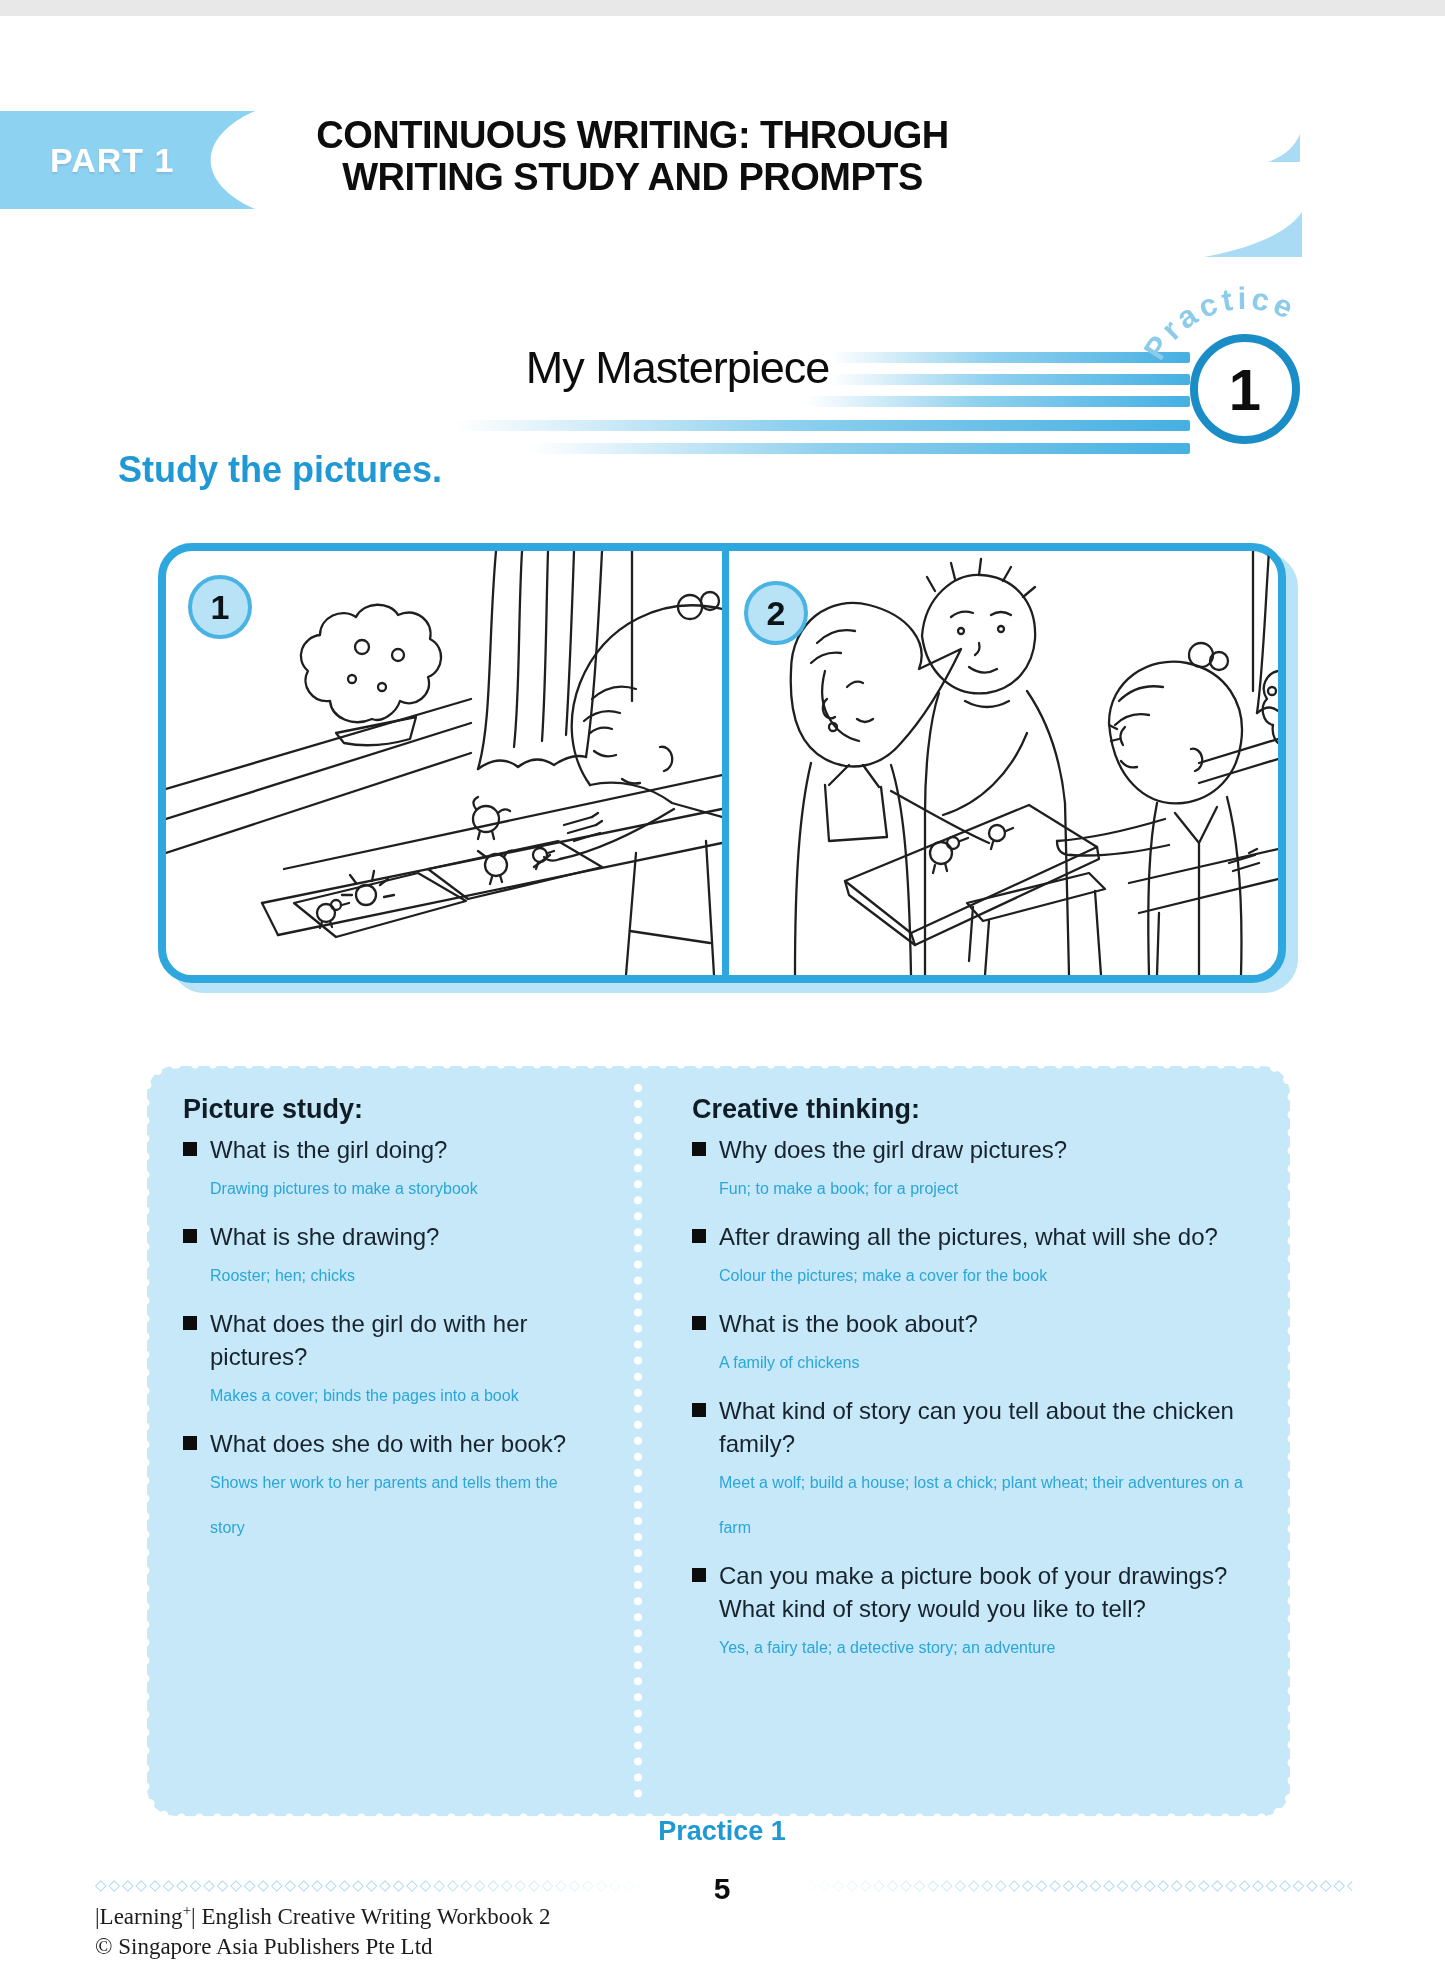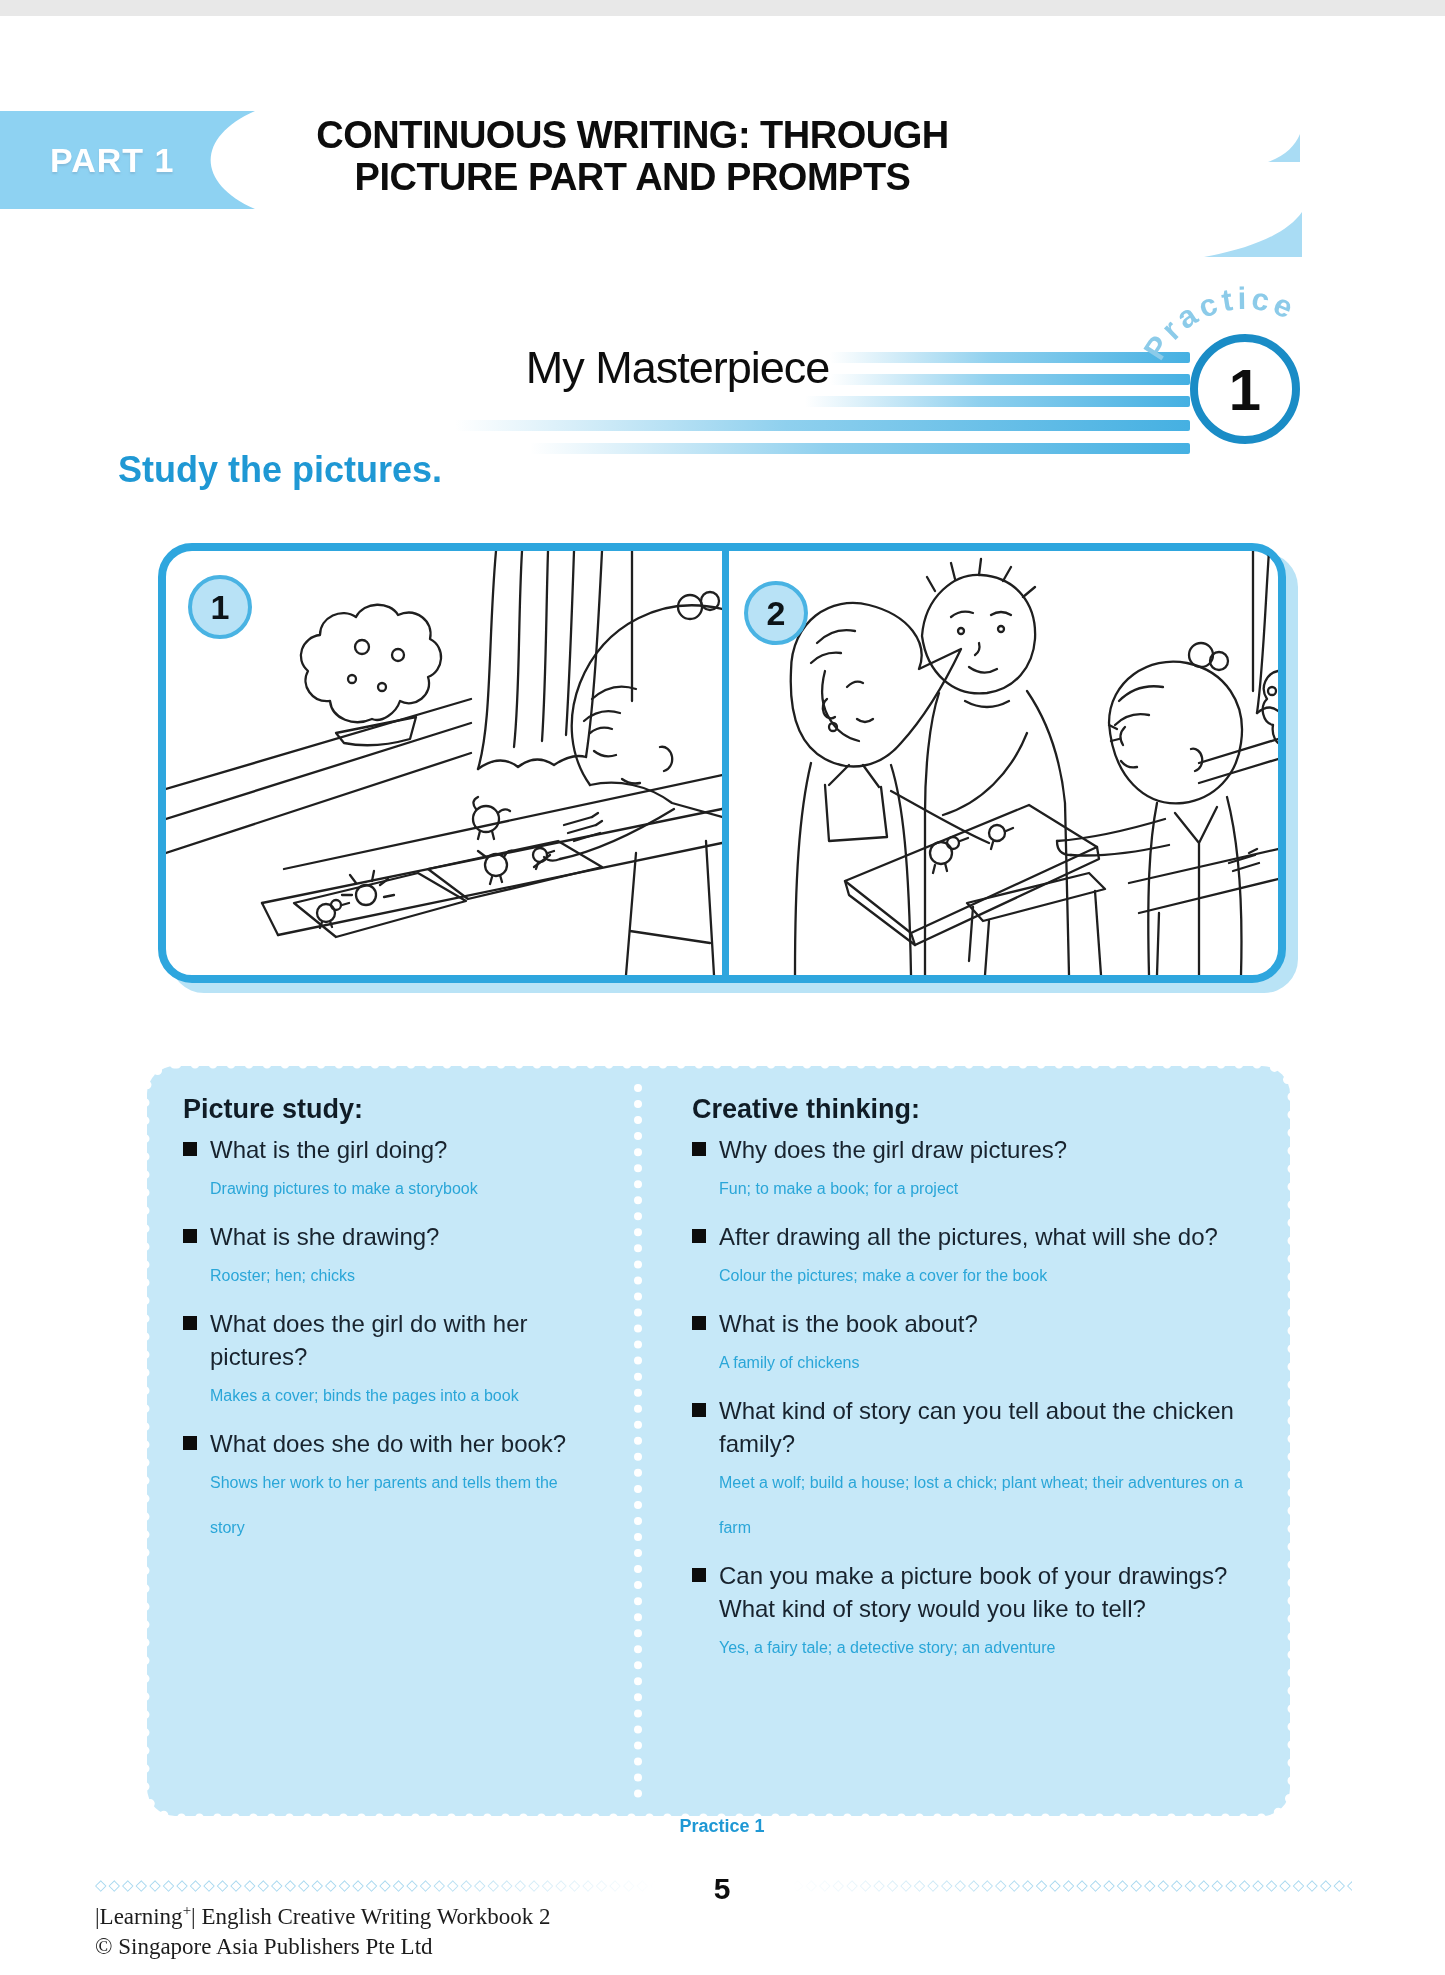--- a/index.html
+++ b/index.html
@@ -83,21 +83,21 @@
     mask-image:linear-gradient(90deg,#000 55%,transparent 100%);}
   .chain-right{left:792px; width:560px;
     -webkit-mask-image:linear-gradient(270deg,#000 55%,transparent 100%);
     mask-image:linear-gradient(270deg,#000 55%,transparent 100%);}
   .page-number{
     position:absolute; left:647px; top:1856px; width:150px; text-align:center;
     font-size:30px; font-weight:bold; color:#0d0d0d;
   }
   .practice-ref{
     position:absolute; left:647px; top:1800px; width:150px; text-align:center;
-    font-size:18px; font-weight:bold; color:#1f98d4;
+    font-size:27px; font-weight:bold; color:#1f98d4;
   }
   .brand-line{
     position:absolute; left:95px; top:1886px;
     font-family:"Liberation Serif","DejaVu Serif",serif; font-size:23px; color:#1c1c1c;
   }
   .brand-line sup{font-size:15px;}
   .copyright{
     position:absolute; left:95px; top:1918px;
     font-family:"Liberation Serif","DejaVu Serif",serif; font-size:23px; color:#1c1c1c;
   }
@@ -113,21 +113,21 @@
 
   <div class="part-banner">
     <svg width="255" height="98" viewBox="0 0 255 98">
       <path d="M0,0 L255,0 C196,26 196,72 255,98 L0,98 Z" fill="#8ed2f2"></path>
     </svg>
     <div class="part-label">PART 1</div>
   </div>
 
   <div class="main-title">
     <div>CONTINUOUS WRITING: THROUGH</div>
-    <div>PICTURE PART AND PROMPTS</div>
+    <div>WRITING STUDY AND PROMPTS</div>
   </div>
 
   <svg class="swoosh" width="125" height="160" viewBox="0 0 125 160">
     <path d="M83,56 C100,50 110,40 115,28 L115,56 Z" fill="#a9dcf4"></path>
     <path d="M19,151 C70,142 103,126 117,106 L117,151 Z" fill="#a9dcf4"></path>
   </svg>
 
   <div class="stripe" style="left:830px; top:336px; width:360px;"></div>
   <div class="stripe" style="left:830px; top:358px; width:360px;"></div>
   <div class="stripe" style="left:805px; top:380px; width:385px;"></div>

